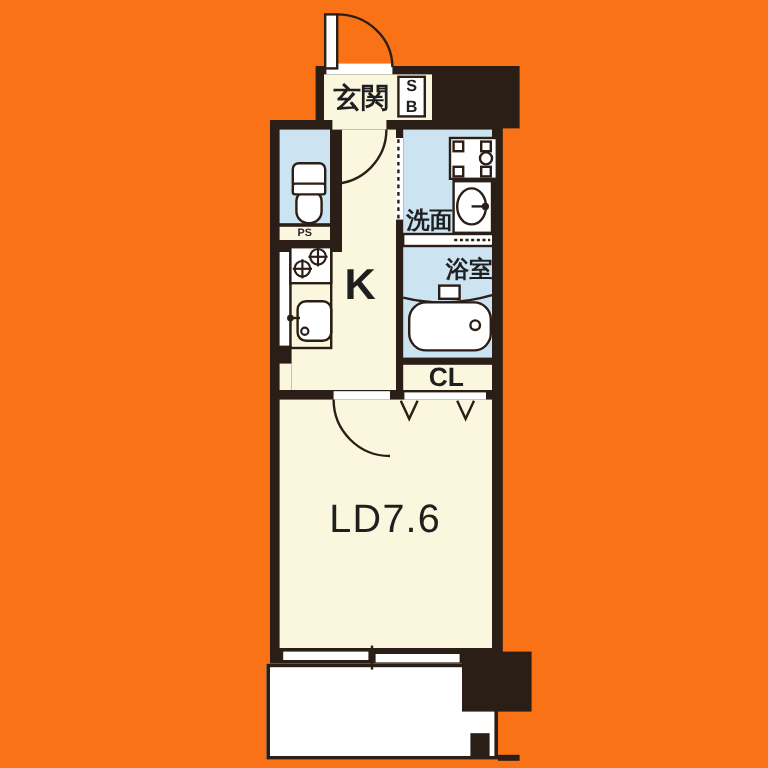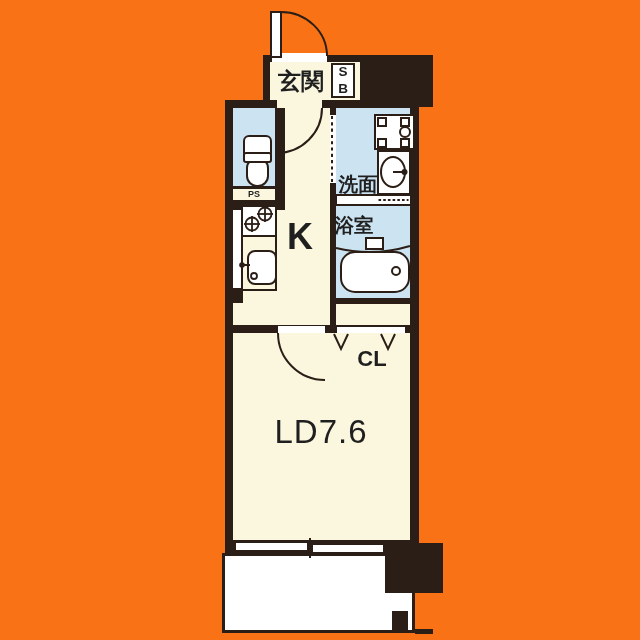--- a/index.html
+++ b/index.html
@@ -114,18 +114,18 @@
     <line x1="310" y1="538" x2="310" y2="558" stroke-width="2.4"></line>
   </svg>
 
   <div class="lbl" style="left:269px;top:66px;width:64px;height:31px;font-size:23px;">玄関</div>
   <div class="sbbox" style="left:331px;top:63px;width:24px;height:35px;">
     <span>S</span>
     <span>B</span>
   </div>
   <div class="lbl" style="left:233px;top:188px;width:42px;height:12px;font-size:9px;">PS</div>
   <div class="lbl" style="left:332px;top:157px;width:52px;height:24px;font-size:19.5px;margin-top:16px;">洗面</div>
-  <div class="lbl" style="left:328px;top:213px;width:52px;height:25px;font-size:19.5px;">浴室</div>
+  <div class="lbl" style="left:365px;top:213px;width:52px;height:25px;font-size:19.5px;">浴室</div>
   <div class="lbl" style="left:280px;top:210px;width:40px;height:54px;font-size:36px;font-weight:600;">K</div>
-  <div class="lbl" style="left:346px;top:302px;width:52px;height:25px;font-size:22px;font-weight:600;margin-top:44px;">CL</div>
+  <div class="lbl" style="left:346px;top:302px;width:52px;height:25px;font-size:22px;font-weight:600;">CL</div>
   <div class="lbl" style="left:240px;top:406px;width:162px;height:50px;font-size:33px;font-weight:400;letter-spacing:1px;">LD7.6</div>
 
 </div>
 
 </body></html>

